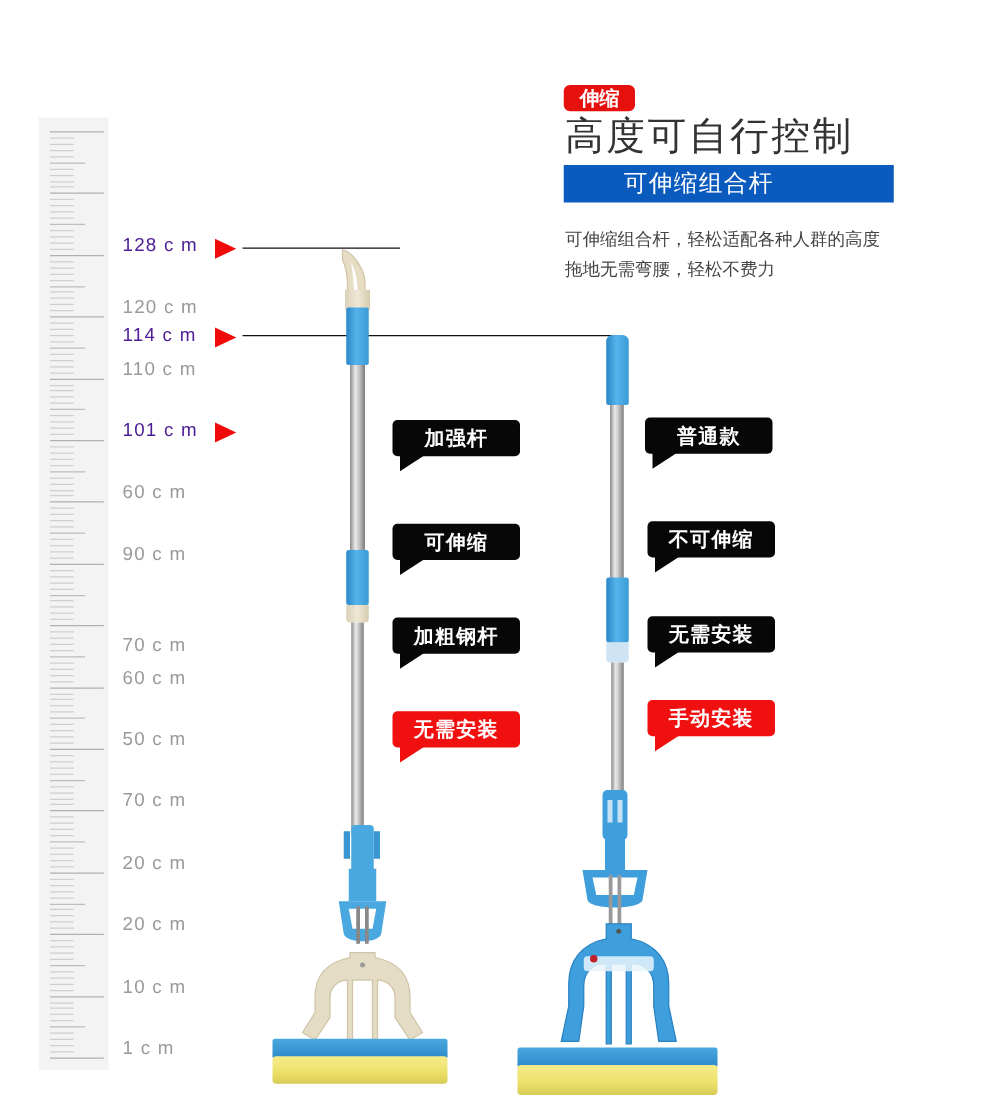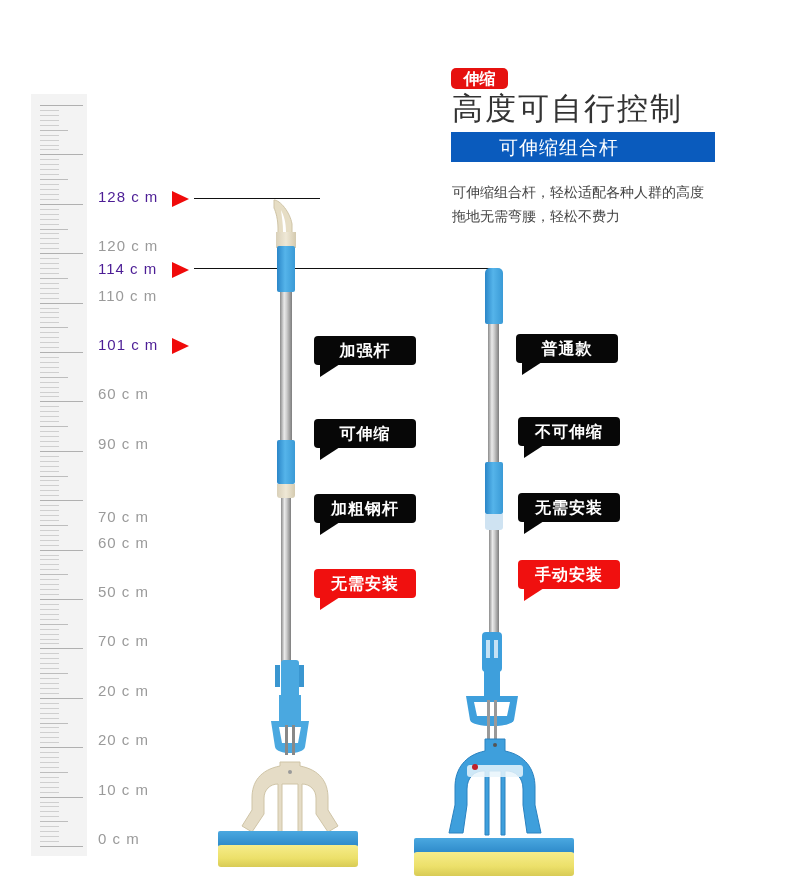--- a/index.html
+++ b/index.html
@@ -202,21 +202,21 @@
   <div class="scale-label" style="top:287px">110 c m</div>
   <div class="scale-label" style="top:385px">60 c m</div>
   <div class="scale-label" style="top:435px">90 c m</div>
   <div class="scale-label" style="top:508px">70 c m</div>
   <div class="scale-label" style="top:534px">60 c m</div>
   <div class="scale-label" style="top:583px">50 c m</div>
   <div class="scale-label" style="top:632px">70 c m</div>
   <div class="scale-label" style="top:682px">20 c m</div>
   <div class="scale-label" style="top:731px">20 c m</div>
   <div class="scale-label" style="top:781px">10 c m</div>
-  <div class="scale-label" style="top:830px">0 c m</div>
+  <div class="scale-label" style="top:830px">1 c m</div>
 
   <div class="scale-label hl" style="top:188px">128 c m</div>
   <div class="scale-label hl" style="top:260px">114 c m</div>
   <div class="scale-label hl" style="top:336px">101 c m</div>
 </div>
 
 <div class="arrow" style="top:191px"></div>
 <div class="arrow" style="top:262px"></div>
 <div class="arrow" style="top:338px"></div>
 

